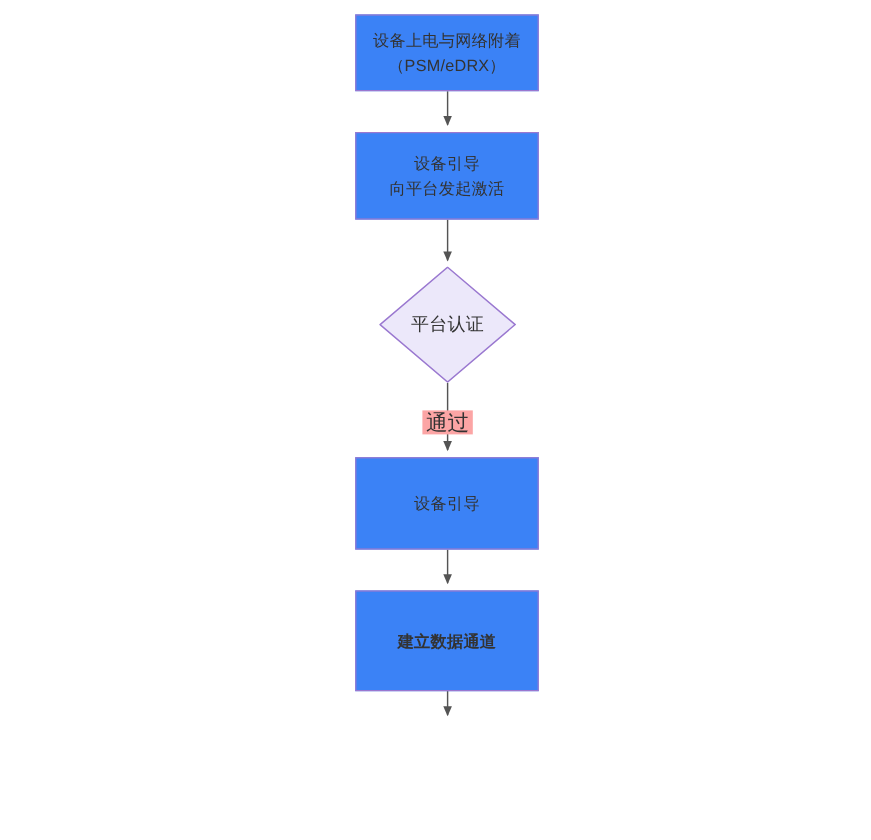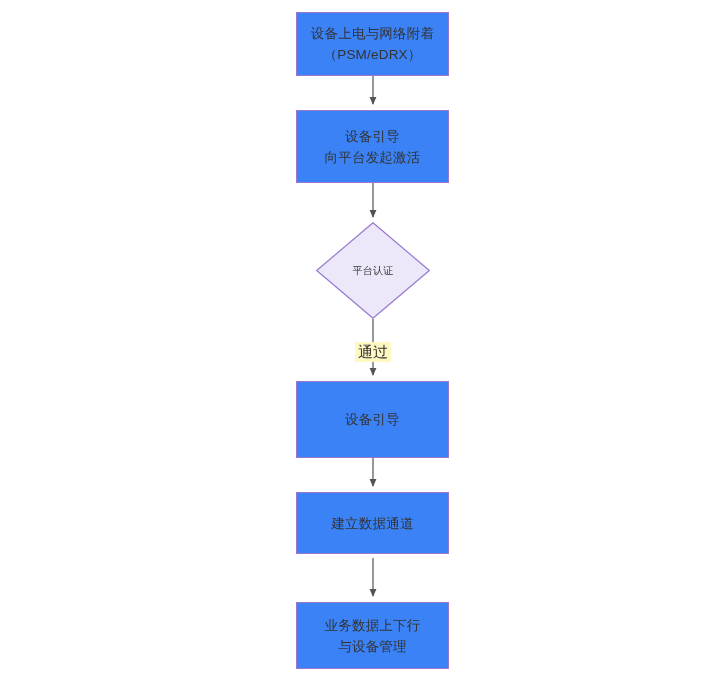--- a/index.html
+++ b/index.html
@@ -65,50 +65,50 @@
     position: absolute;
     left: 0;
     top: 0;
     width: 114px;
     height: 97px;
   }
   .decision-label {
     position: relative;
     z-index: 2;
     color: #333333;
-    font-size: 10px;
+    font-size: 15px;
     line-height: 21px;
   }
 
   
   .edge-svg {
     position: absolute;
     left: 0;
     top: 0;
     width: 726px;
     height: 700px;
     pointer-events: none;
   }
 
   .edge-label {
     position: absolute;
-    background: #fef9c3;
+    background: #fca5a5;
     color: #333333;
-    font-size: 15px;
+    font-size: 18px;
     line-height: 18px;
     padding: 1px 3px;
     white-space: nowrap;
     transform: translateX(-50%);
   }
 
   
   .n1 { top: 12px;  height: 64px; }
   .n2 { top: 110px; height: 73px; }
   .n3 { top: 381px; height: 77px; }
-  .n4 { top: 492px; height: 62px; }
+  .n4 { top: 492px; height: 84px; font-weight: bold; }
   .n5 { top: 602px; height: 67px; }
 </style>
 </head>
 <body>
 
 <div id="flow-canvas">
 
   <svg class="edge-svg" viewBox="0 0 726 700" xmlns="http://www.w3.org/2000/svg">
     <defs>
       <marker id="arrowhead" markerWidth="8" markerHeight="8" refX="6.2" refY="3" orient="auto" markerUnits="strokeWidth">
@@ -147,18 +147,14 @@
   </div>
 
   <div class="node process-node n3">
     <span class="node-line">设备引导</span>
   </div>
 
   <div class="node process-node n4">
     <span class="node-line">建立数据通道</span>
   </div>
 
-  <div class="node process-node n5">
-    <span class="node-line">业务数据上下行</span>
-    <span class="node-line">与设备管理</span>
-  </div>
 
 </div>
 
 </body></html>

